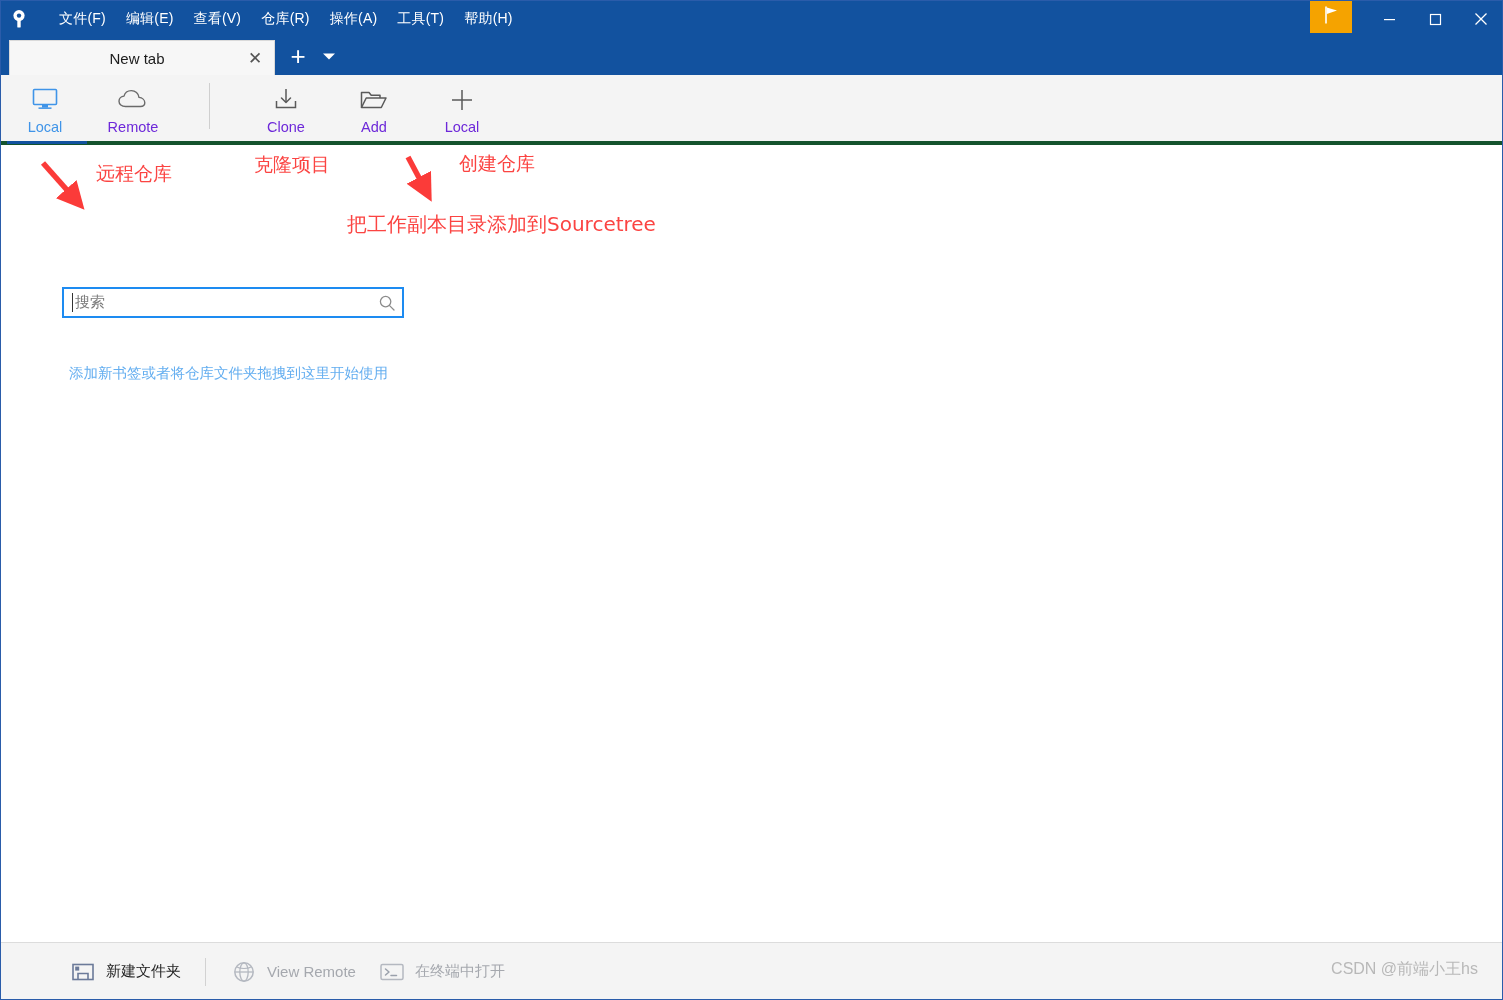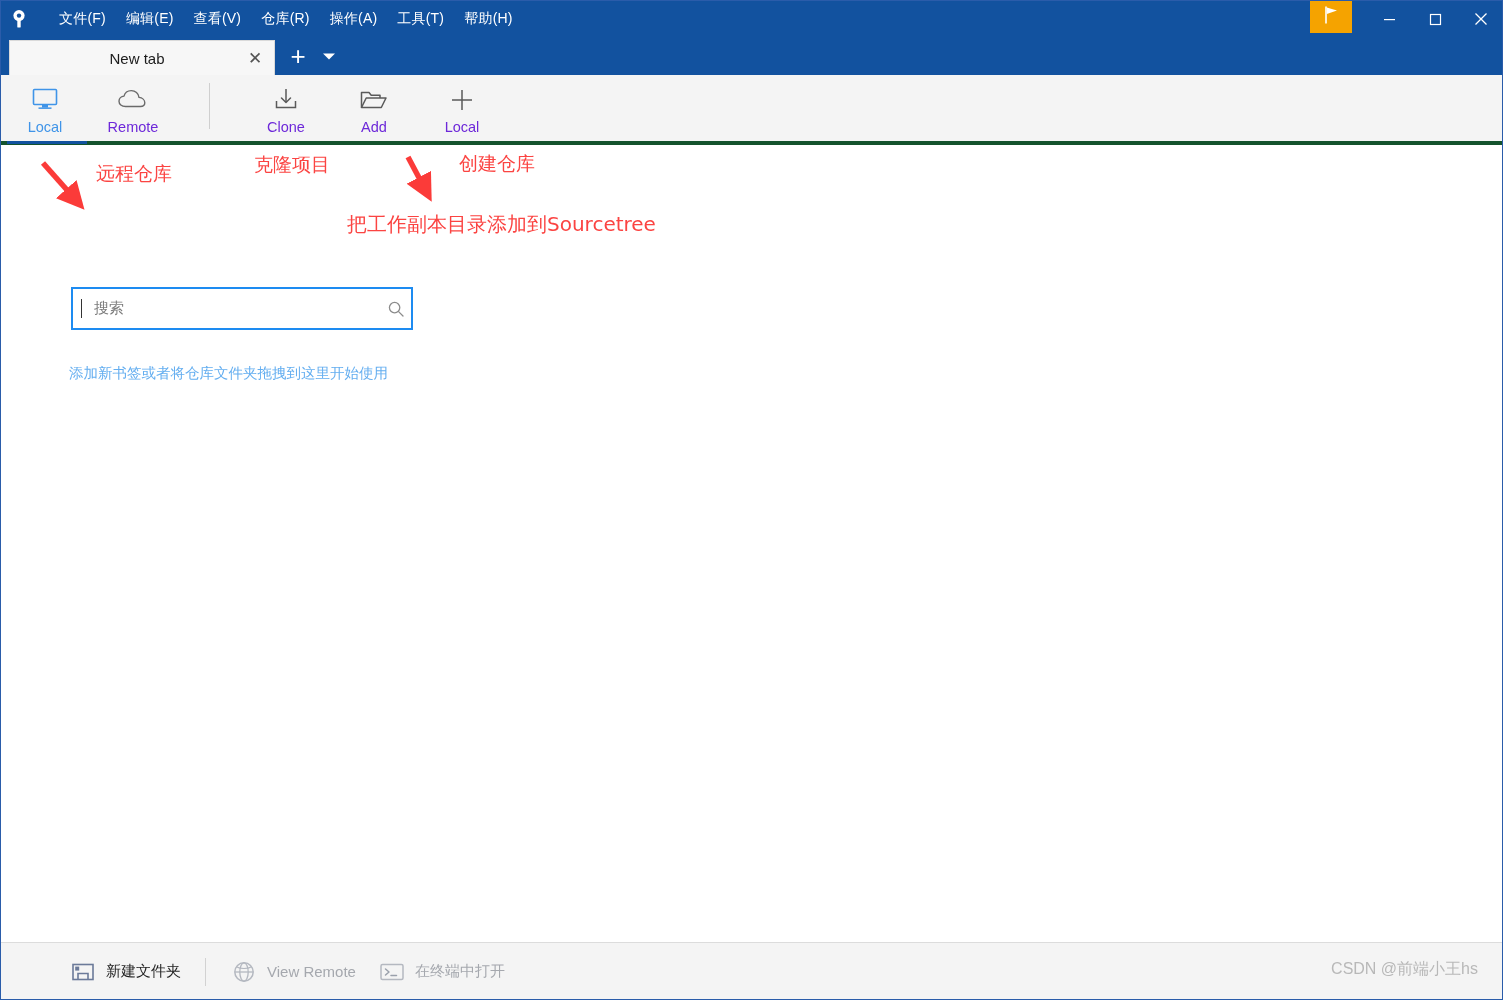--- a/index.html
+++ b/index.html
@@ -195,30 +195,29 @@
     left: 63px;
     top: 60px;
     font-size: 46px;
     color: #1a1a1a;
     font-family: "DejaVu Sans", "Liberation Sans", sans-serif;
     white-space: nowrap;
     line-height: 1;
   }
   .search-wrap {
     position: absolute;
-    left: 70px;
+    left: 61px;
     top: 142px;
     width: 342px;
-    height: 43px;
+    height: 31px;
     border: 2px solid #1d8bf1;
     background: #ffffff;
     box-sizing: border-box;
     display: flex;
     align-items: center;
-    gap: 10px;
   }
   .search-caret {
     width: 1px;
     height: 19px;
     background: #333;
     margin-left: 8px;
   }
   .search-placeholder {
     flex: 1 1 auto;
     font-size: 15px;

